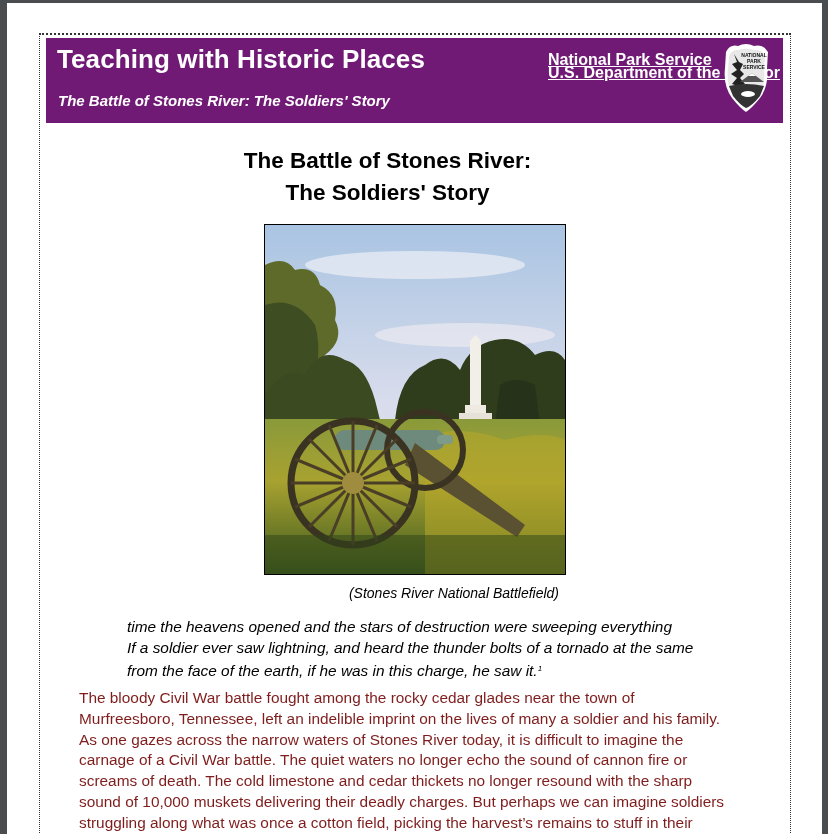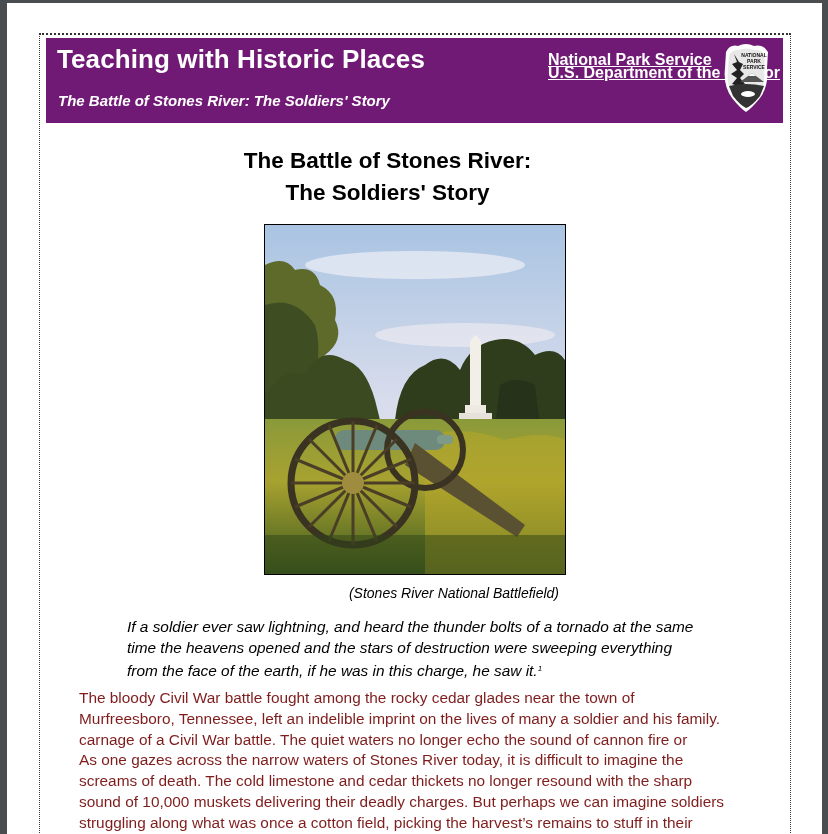--- a/index.html
+++ b/index.html
@@ -144,27 +144,27 @@
         <line x1="146" y1="234" x2="30" y2="282"></line>
       </g>
       <circle cx="88" cy="258" r="11" fill="#a08c3e"></circle>
       <rect x="0" y="310" width="300" height="39" fill="#2e4418" opacity="0.5"></rect>
     </svg>
   </div>
 
   <div class="caption">(Stones River National Battlefield)</div>
 
   <div class="quote">
+    <div>time the heavens opened and the stars of destruction were sweeping everything</div>
     <div>If a soldier ever saw lightning, and heard the thunder bolts of a tornado at the same</div>
-    <div>time the heavens opened and the stars of destruction were sweeping everything</div>
     <div><span>from the face of the earth, if he was in this charge, he saw it.</span><sup>1</sup></div>
   </div>
 
   <div class="body-text">
     <div>The bloody Civil War battle fought among the rocky cedar glades near the town of</div>
     <div>Murfreesboro, Tennessee, left an indelible imprint on the lives of many a soldier and his family.</div>
+    <div>As one gazes across the narrow waters of Stones River today, it is difficult to imagine the</div>
     <div>carnage of a Civil War battle. The quiet waters no longer echo the sound of cannon fire or</div>
-    <div>As one gazes across the narrow waters of Stones River today, it is difficult to imagine the</div>
     <div>screams of death. The cold limestone and cedar thickets no longer resound with the sharp</div>
     <div>sound of 10,000 muskets delivering their deadly charges. But perhaps we can imagine soldiers</div>
     <div>struggling along what was once a cotton field, picking the harvest’s remains to stuff in their</div>
   </div>
 </div>
 
 </body></html>

